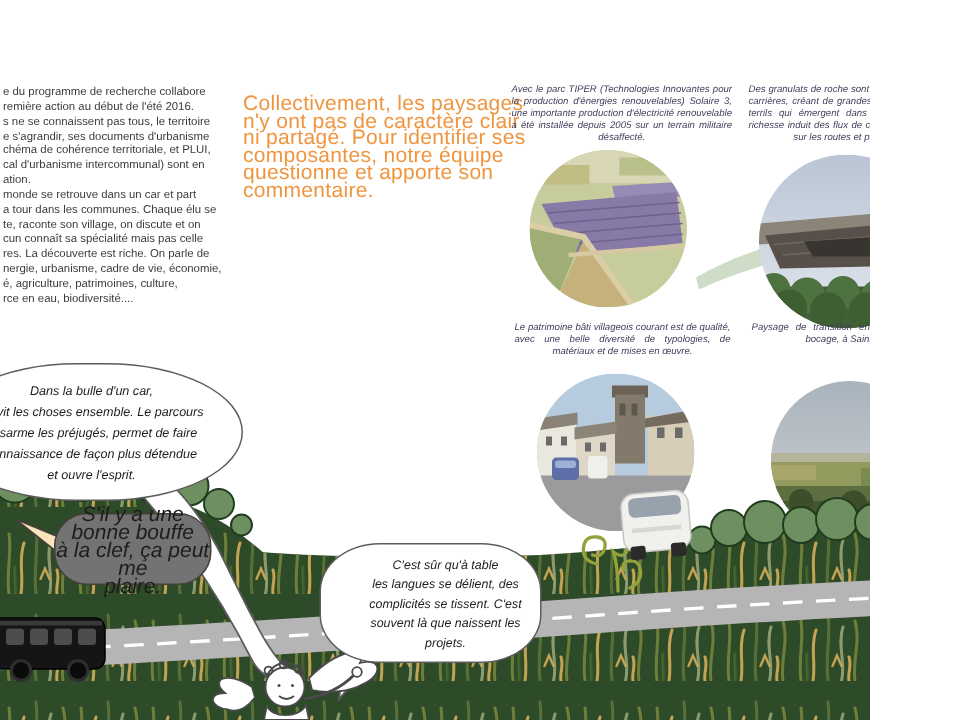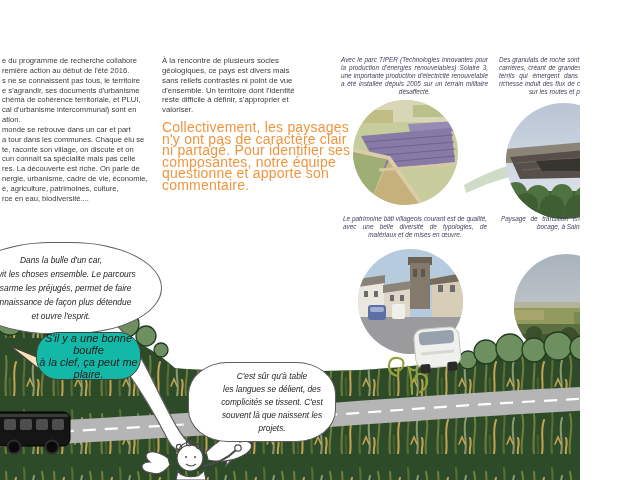--- a/index.html
+++ b/index.html
@@ -32,23 +32,23 @@
   .circle svg{display:block;}
   
   .bubble{
     background:#ffffff; border:1.3px solid #5d5d5d; z-index:4;
     display:flex; align-items:center; justify-content:center;
     font-style:italic; color:#1d1d1d; text-align:center;
   }
   .bubble .txt{white-space:pre-line;}
   .b1{left:-40px; top:242px; width:200px; height:90px; border-radius:95px/48px;
       font-size:8.4px; line-height:14px;}
-  .b2{left:36px; top:332px; width:103px; height:46px; border-radius:22px;
-      background:#14b8a6; border-color:#45413a; font-size:11px; line-height:12px;}
-  .b3{left:188px; top:362px; width:126px; height:78px; border-radius:40px/32px;
+  .b2{left:36px; top:342px; width:103px; height:46px; border-radius:22px;
+      background:#737373; border-color:#45413a; font-size:14px; line-height:12px;}
+  .b3{left:213px; top:362px; width:126px; height:78px; border-radius:40px/32px;
       font-size:8.3px; line-height:13px;padding-left:20px;}
   .swoosh{left:460px; top:141px; z-index:0;}
   .bottom-art{left:0; top:280px; z-index:2;}
   .car-overlay{left:411px; top:326px; z-index:3;}
 </style>
 </head>
 <body>
 
 <div class="page">
 
@@ -62,26 +62,20 @@
 monde se retrouve dans un car et part
 a tour dans les communes. Chaque élu se
 te, raconte son village, on discute et on
 cun connaît sa spécialité mais pas celle
 res. La découverte est riche. On parle de
 nergie, urbanisme, cadre de vie, économie,
 é, agriculture, patrimoines, culture,
 rce en eau, biodiversité....</div>
 
   <div class="abs col-mid">
-    <div class="p">À la rencontre de plusieurs socles
-géologiques, ce pays est divers mais
-sans reliefs contrastés ni point de vue
-d'ensemble. Un territoire dont l'identité
-reste difficile à définir, s'approprier et
-valoriser.</div>
     <div class="highlight">Collectivement, les paysages
 n'y ont pas de caractère clair
 ni partagé. Pour identifier ses
 composantes, notre équipe
 questionne et apporte son
 commentaire.</div>
   </div>
 
   <svg class="abs swoosh" width="180" height="52">
     <path d="M4,44 C60,12 130,6 178,12 L178,26 C120,18 58,28 6,52 Z" fill="#cfdcc8"></path>

